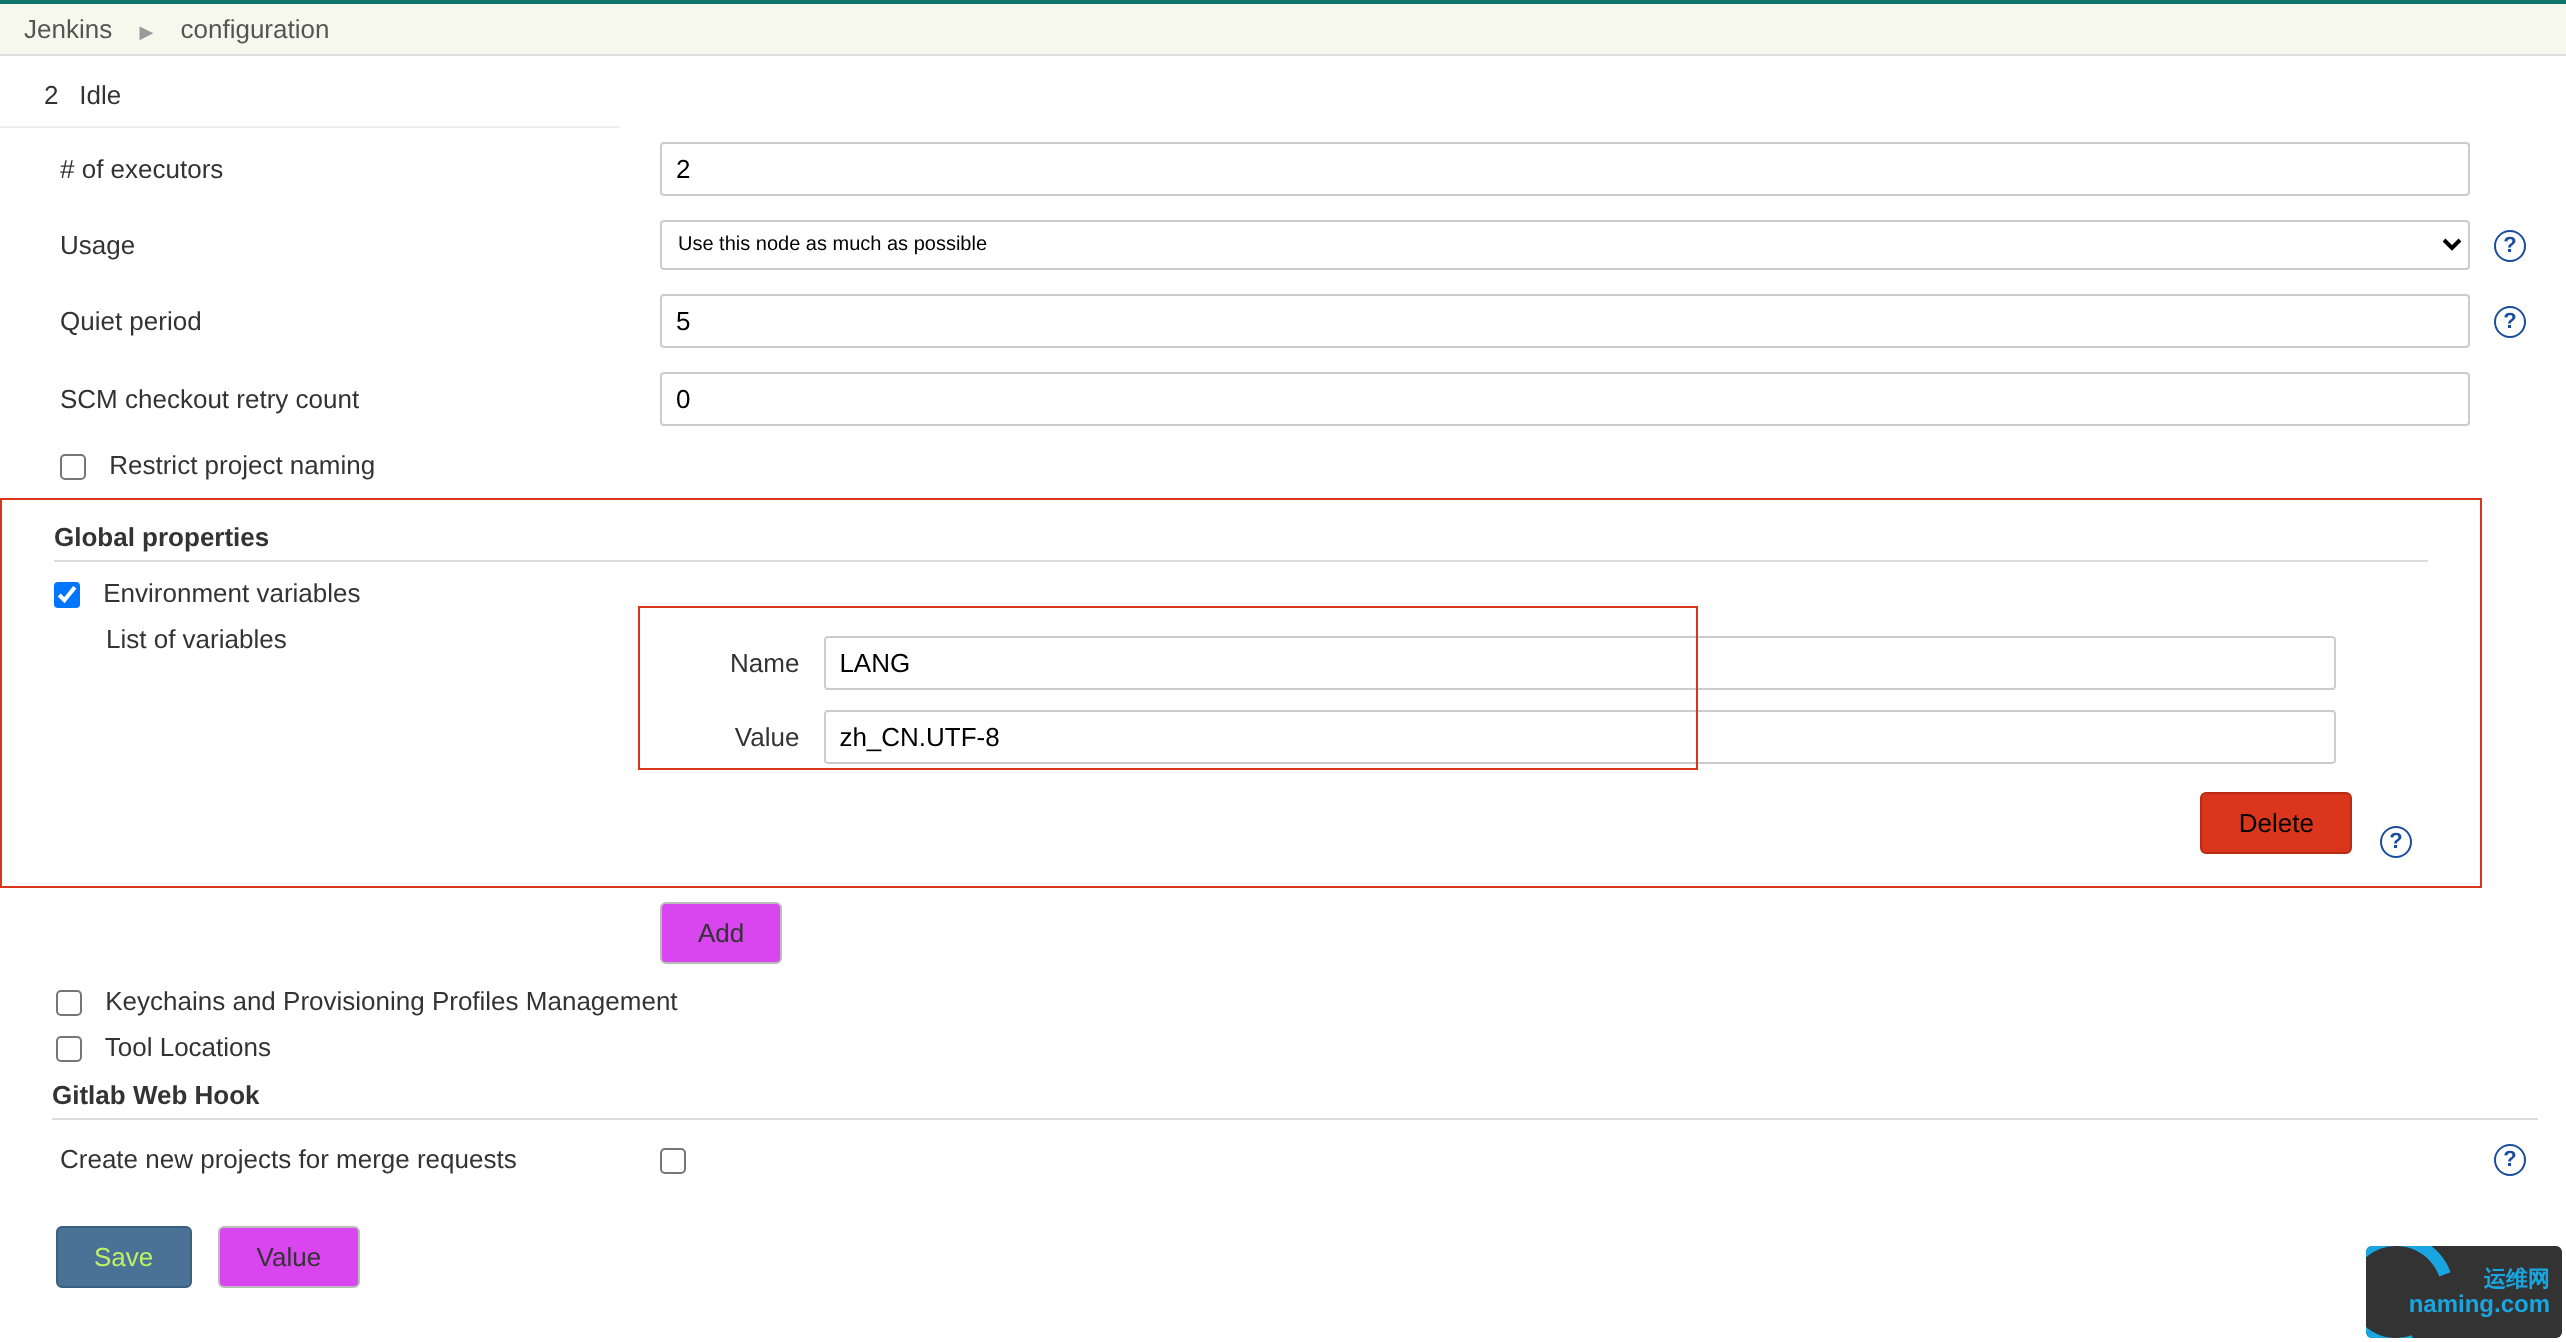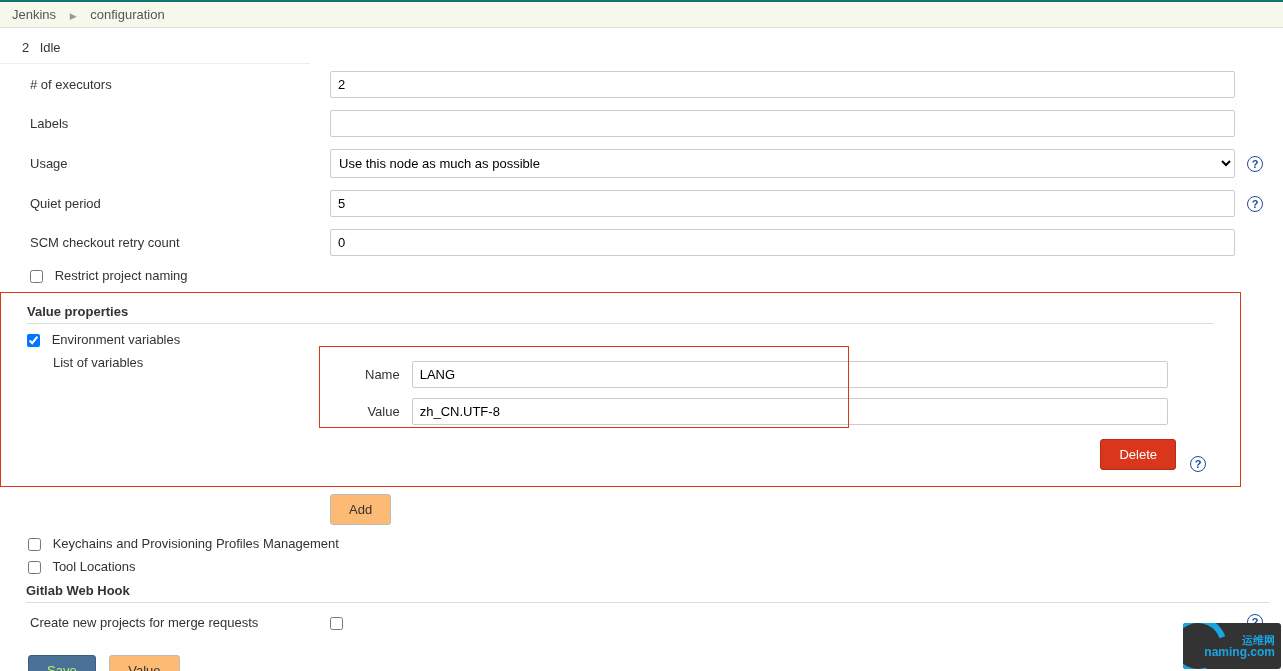--- a/index.html
+++ b/index.html
@@ -47,21 +47,21 @@
   width: 100%;
   border: 1px solid #ccc;
   padding: 5px 7px;
   font-size: 13px;
   border-radius: 2px;
 }
 select {
   width: 100%;
   border: 1px solid #ccc;
   padding: 5px 4px;
-  font-size: 13px;
+  font-size: 10px;
   background: #fff;
   border-radius: 2px;
 }
 .help-td { width: 24px; text-align: right; padding-left: 6px !important; }
 .help-icon {
   display: inline-block;
   width: 16px;
   height: 16px;
   border: 1.5px solid #1a4d9e;
   border-radius: 50%;
@@ -91,32 +91,32 @@
 }
 .var-table { width: 100%; }
 .var-table td { padding: 4px 6px; }
 .btn {
   display: inline-block;
   padding: 7px 18px;
   font-size: 13px;
   border: 1px solid #bbb;
   border-radius: 3px;
   cursor: pointer;
-  background: #fdba74;
+  background: #d946ef;
   color: #333;
 }
 .btn-primary {
   background: #4a7296;
   border-color: #3b5f7e;
   color: #bef264;
 }
 .btn-danger {
   background: #d9361c;
   border-color: #b82c16;
-  color: #ffffff;
+  color: #000000;
 }
 .add-row { padding: 6px 0 6px 0; }
 .delete-row { text-align: right; padding: 8px 0 0 0; }
 .bottom-btns { padding: 18px 0 10px 28px; }
 .bottom-btns .btn { margin-right: 10px; }
 .watermark {
   position: fixed;
   right: 2px;
   bottom: 2px;
   width: 98px;
@@ -165,25 +165,20 @@
 
   <div class="right-col">
     <table class="form-table">
       <tbody>
           <tr>
         <td class="lbl-td"># of executors</td>
         <td><input type="text" value="2" style=""></td>
         <td class="help-td"></td>
       </tr>
       <tr>
-        <td class="lbl-td">Labels</td>
-        <td><input type="text" value="" style=""></td>
-        <td class="help-td"></td>
-      </tr>
-      <tr>
         <td class="lbl-td">Usage</td>
         <td>
           <select>
             <option>Use this node as much as possible</option>
           </select>
         </td>
         <td class="help-td"><span class="help-icon">?</span></td>
       </tr>
       <tr>
         <td class="lbl-td">Quiet period</td>
@@ -199,21 +194,21 @@
         <td class="lbl-td" colspan="3">
           <input type="checkbox" style="">
           <span>Restrict project naming</span>
         </td>
       </tr>
     </tbody>
       </table>
 
     <div style="margin-left:28px;">
       <div class="red-box">
-        <div class="section-header" style="margin-left:0;">Value properties</div>
+        <div class="section-header" style="margin-left:0;">Global properties</div>
         <div style="padding: 4px 0 2px 0;">
           <input type="checkbox" checked="" style="">
           <span>Environment variables</span>
         </div>
         <table class="var-table">
           <tbody>
               <tr>
             <td style="width:320px; vertical-align:top; padding-left:24px; padding-top:4px;">List of variables</td>
             <td style="position:relative;">
               <div style="position:absolute; left:-32px; top:-5px; width:530px; height:82px; border:1px solid #d9361c; pointer-events:none;"></div>

